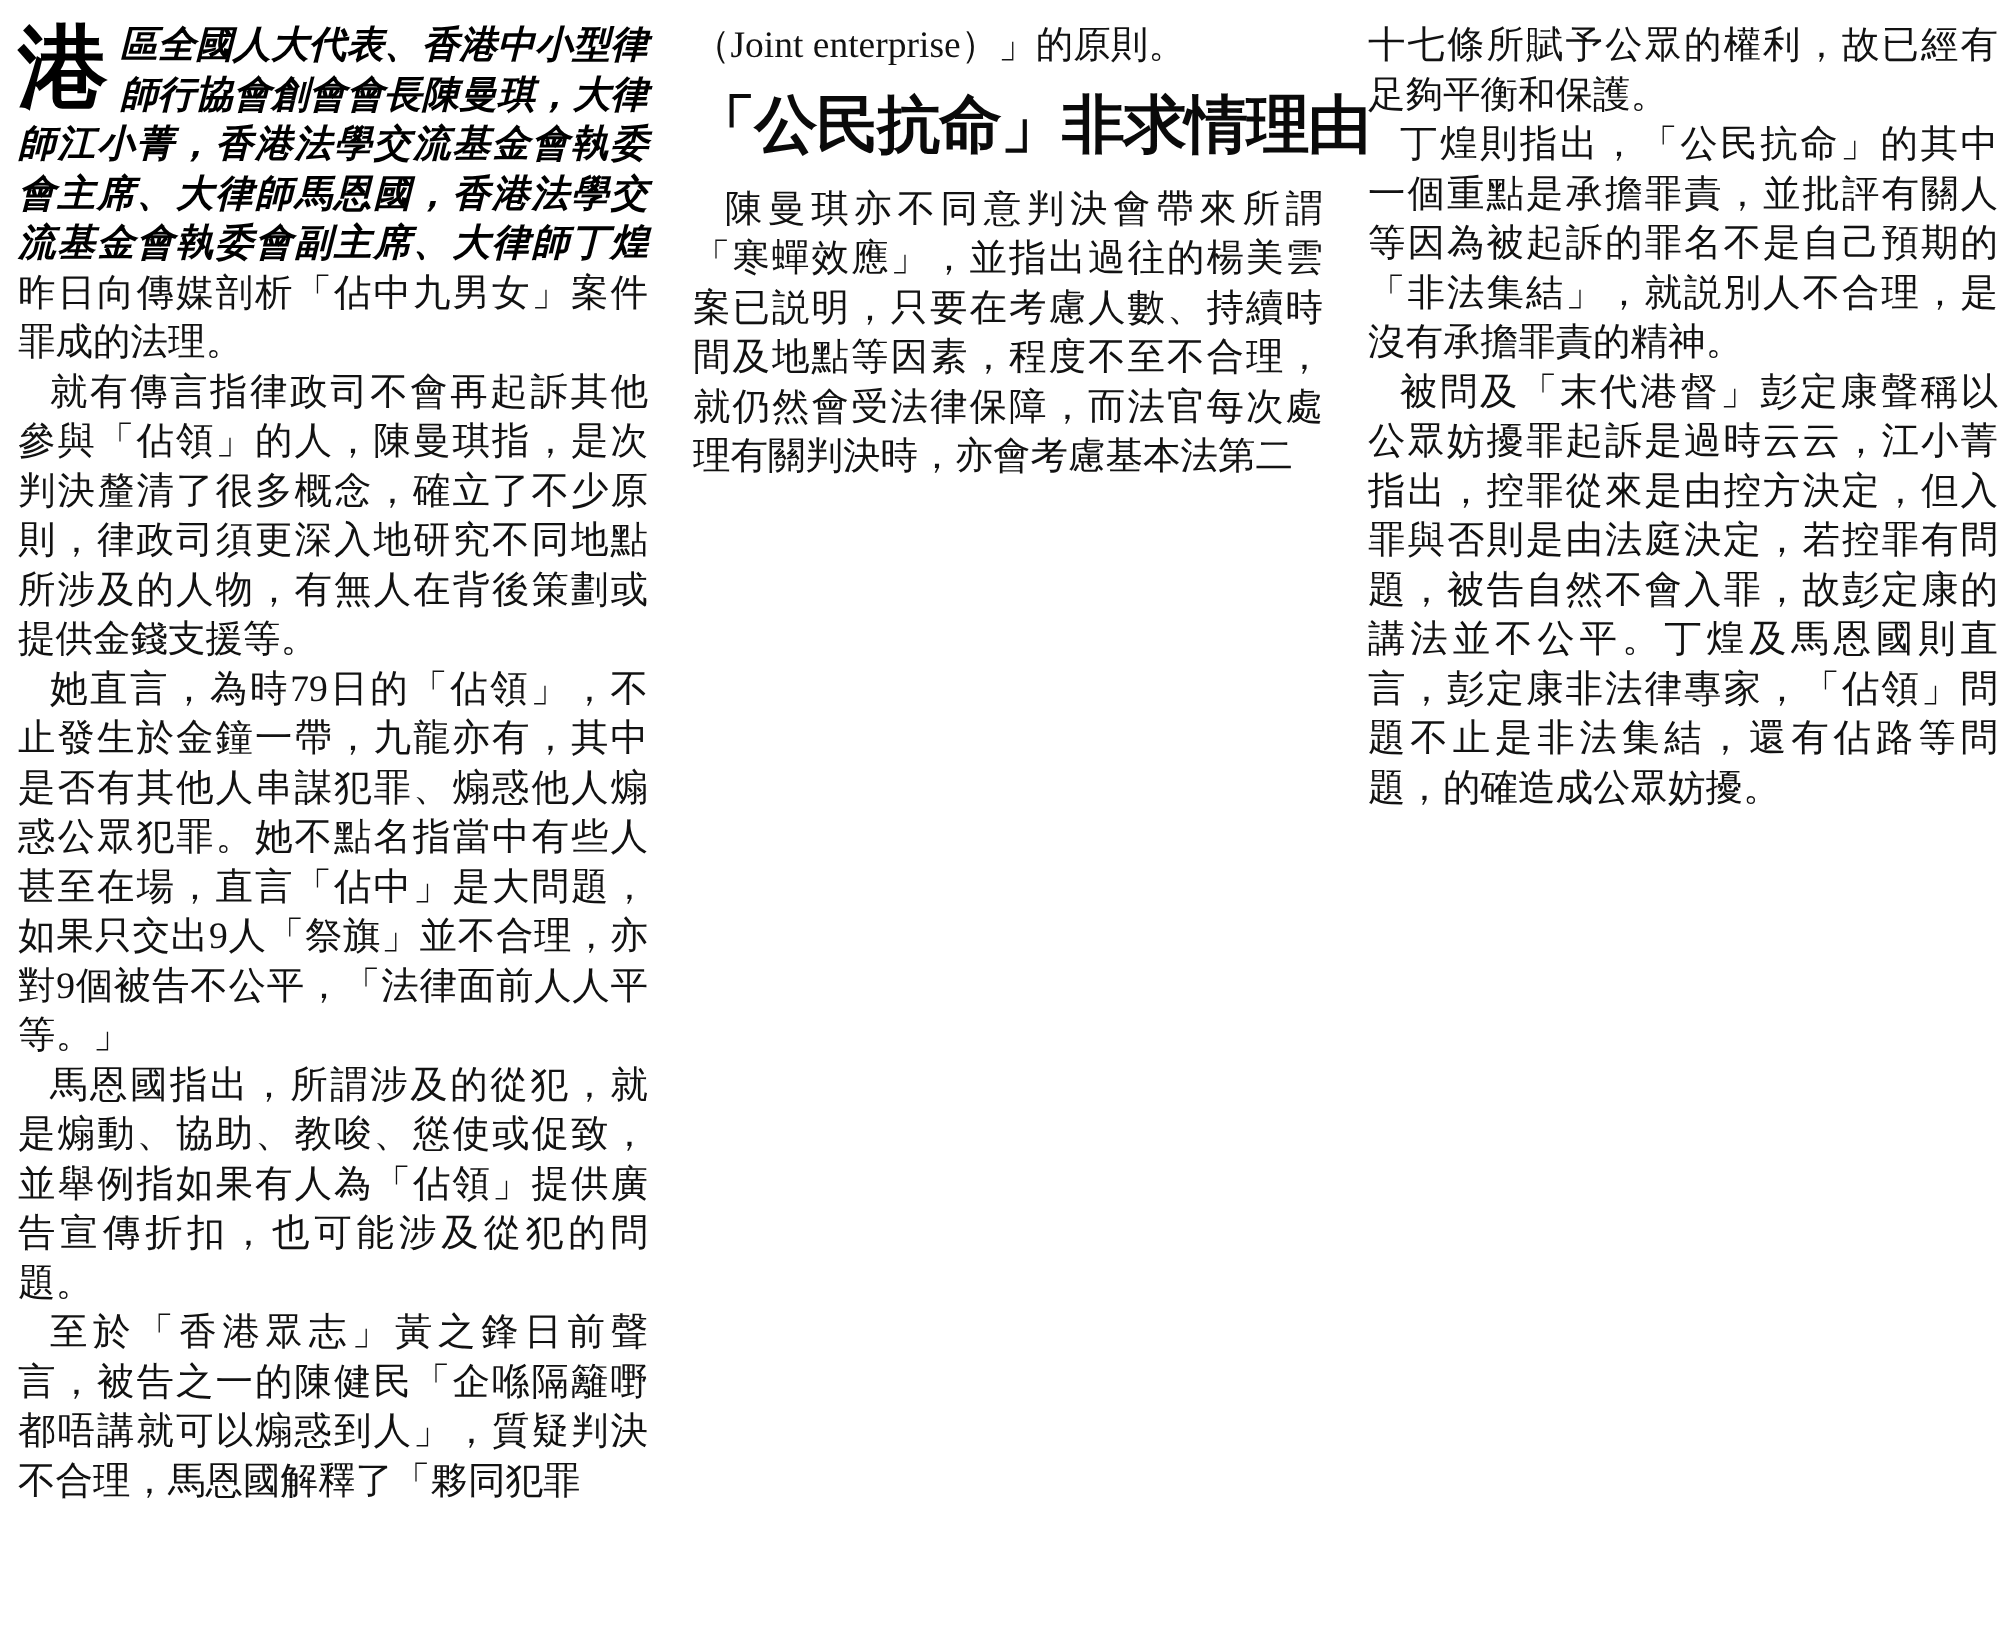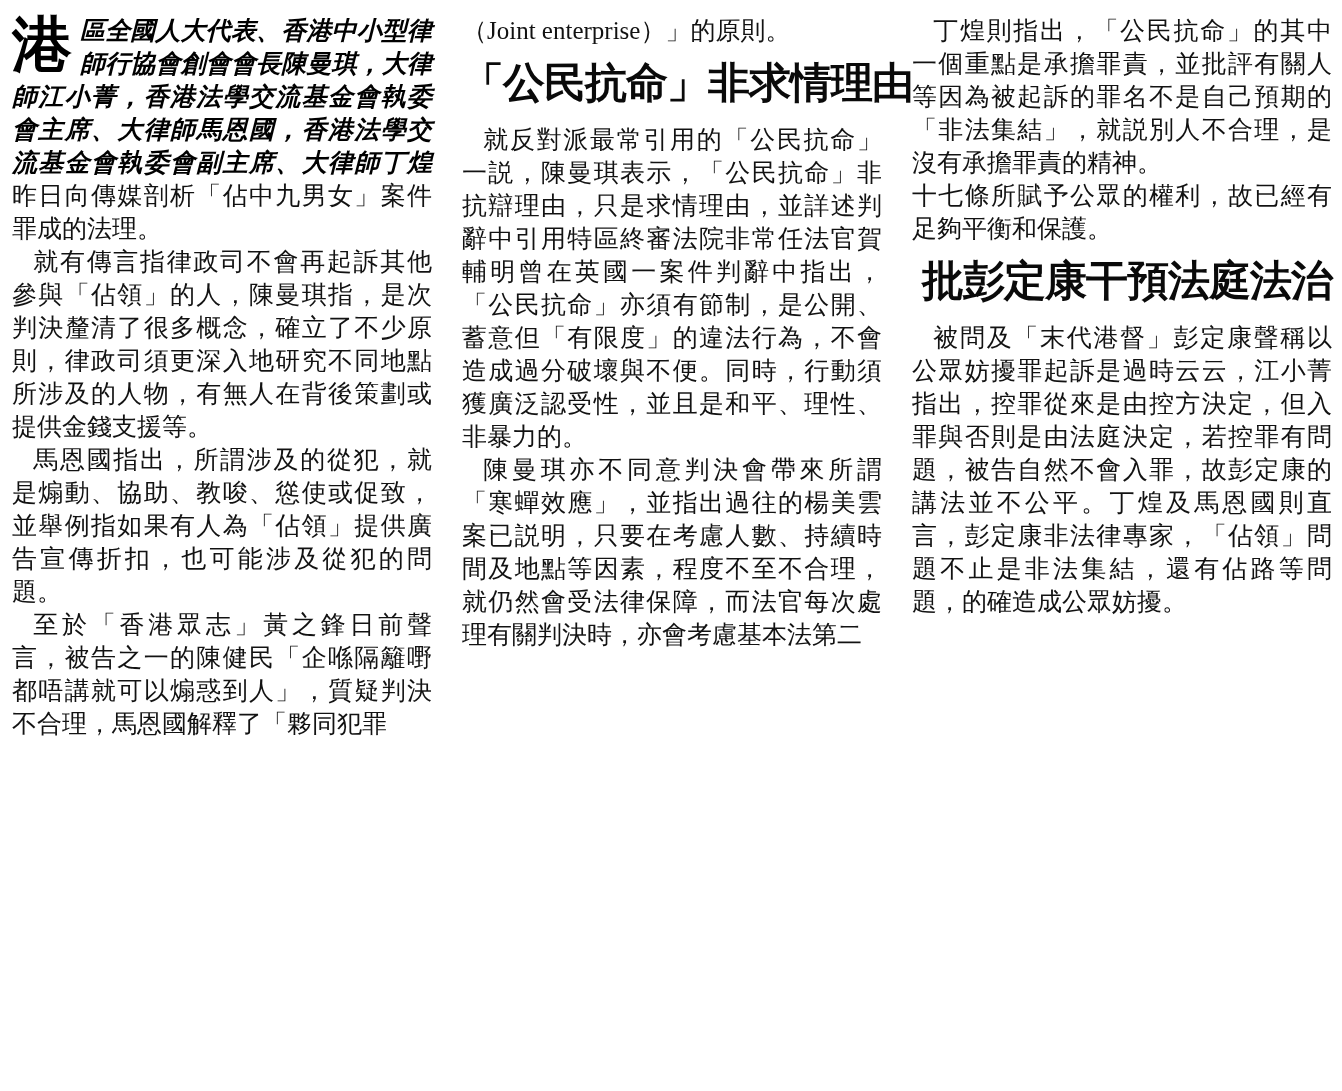--- a/index.html
+++ b/index.html
@@ -57,31 +57,30 @@
   }
 </style>
 </head>
 <body>
 
 <div class="page">
 
   <div class="col">
     <p class="para lede"><span class="dropcap">港</span><span class="lede-bold">區全國人大代表、香港中小型律師行協會創會會長陳曼琪，大律師江小菁，香港法學交流基金會執委會主席、大律師馬恩國，香港法學交流基金會執委會副主席、大律師丁煌</span><span>昨日向傳媒剖析「佔中九男女」案件罪成的法理。</span></p>
     <p class="para">就有傳言指律政司不會再起訴其他參與「佔領」的人，陳曼琪指，是次判決釐清了很多概念，確立了不少原則，律政司須更深入地研究不同地點所涉及的人物，有無人在背後策劃或提供金錢支援等。</p>
+    <p class="para">她直言，為時79日的「佔領」，不止發生於金鐘一帶，九龍亦有，其中是否有其他人串謀犯罪、煽惑他人煽惑公眾犯罪。她不點名指當中有些人甚至在場，直言「佔中」是大問題，如果只交出9人「祭旗」並不合理，亦對9個被告不公平，「法律面前人人平等。」</p>
     <p class="para">馬恩國指出，所謂涉及的從犯，就是煽動、協助、教唆、慫使或促致，並舉例指如果有人為「佔領」提供廣告宣傳折扣，也可能涉及從犯的問題。</p>
     <p class="para">至於「香港眾志」黃之鋒日前聲言，被告之一的陳健民「企喺隔籬嘢都唔講就可以煽惑到人」，質疑判決不合理，馬恩國解釋了「夥同犯罪</p>
   </div>
 
   <div class="col">
     <p class="para cont">（Joint enterprise）」的原則。</p>
     <h2 class="heading">「公民抗命」非求情理由</h2>
-    <p class="para">就反對派最常引用的「公民抗命」一説，陳曼琪表示，「公民抗命」非抗辯理由，只是求情理由，並詳述判辭中引用特區終審法院非常任法官賀輔明曾在英國一案件判辭中指出，「公民抗命」亦須有節制，是公開、蓄意但「有限度」的違法行為，不會造成過分破壞與不便。同時，行動須獲廣泛認受性，並且是和平、理性、非暴力的。</p>
     <p class="para">陳曼琪亦不同意判決會帶來所謂「寒蟬效應」，並指出過往的楊美雲案已説明，只要在考慮人數、持續時間及地點等因素，程度不至不合理，就仍然會受法律保障，而法官每次處理有關判決時，亦會考慮基本法第二</p>
   </div>
 
   <div class="col">
+    <p class="para cont">十七條所賦予公眾的權利，故已經有足夠平衡和保護。</p>
     <p class="para">丁煌則指出，「公民抗命」的其中一個重點是承擔罪責，並批評有關人等因為被起訴的罪名不是自己預期的「非法集結」，就説別人不合理，是沒有承擔罪責的精神。</p>
-    <p class="para cont">十七條所賦予公眾的權利，故已經有足夠平衡和保護。</p>
-    <h2 class="heading">批彭定康干預法庭法治</h2>
     <p class="para">被問及「末代港督」彭定康聲稱以公眾妨擾罪起訴是過時云云，江小菁指出，控罪從來是由控方決定，但入罪與否則是由法庭決定，若控罪有問題，被告自然不會入罪，故彭定康的講法並不公平。丁煌及馬恩國則直言，彭定康非法律專家，「佔領」問題不止是非法集結，還有佔路等問題，的確造成公眾妨擾。</p>
   </div>
 
 </div>
 
 </body></html>

